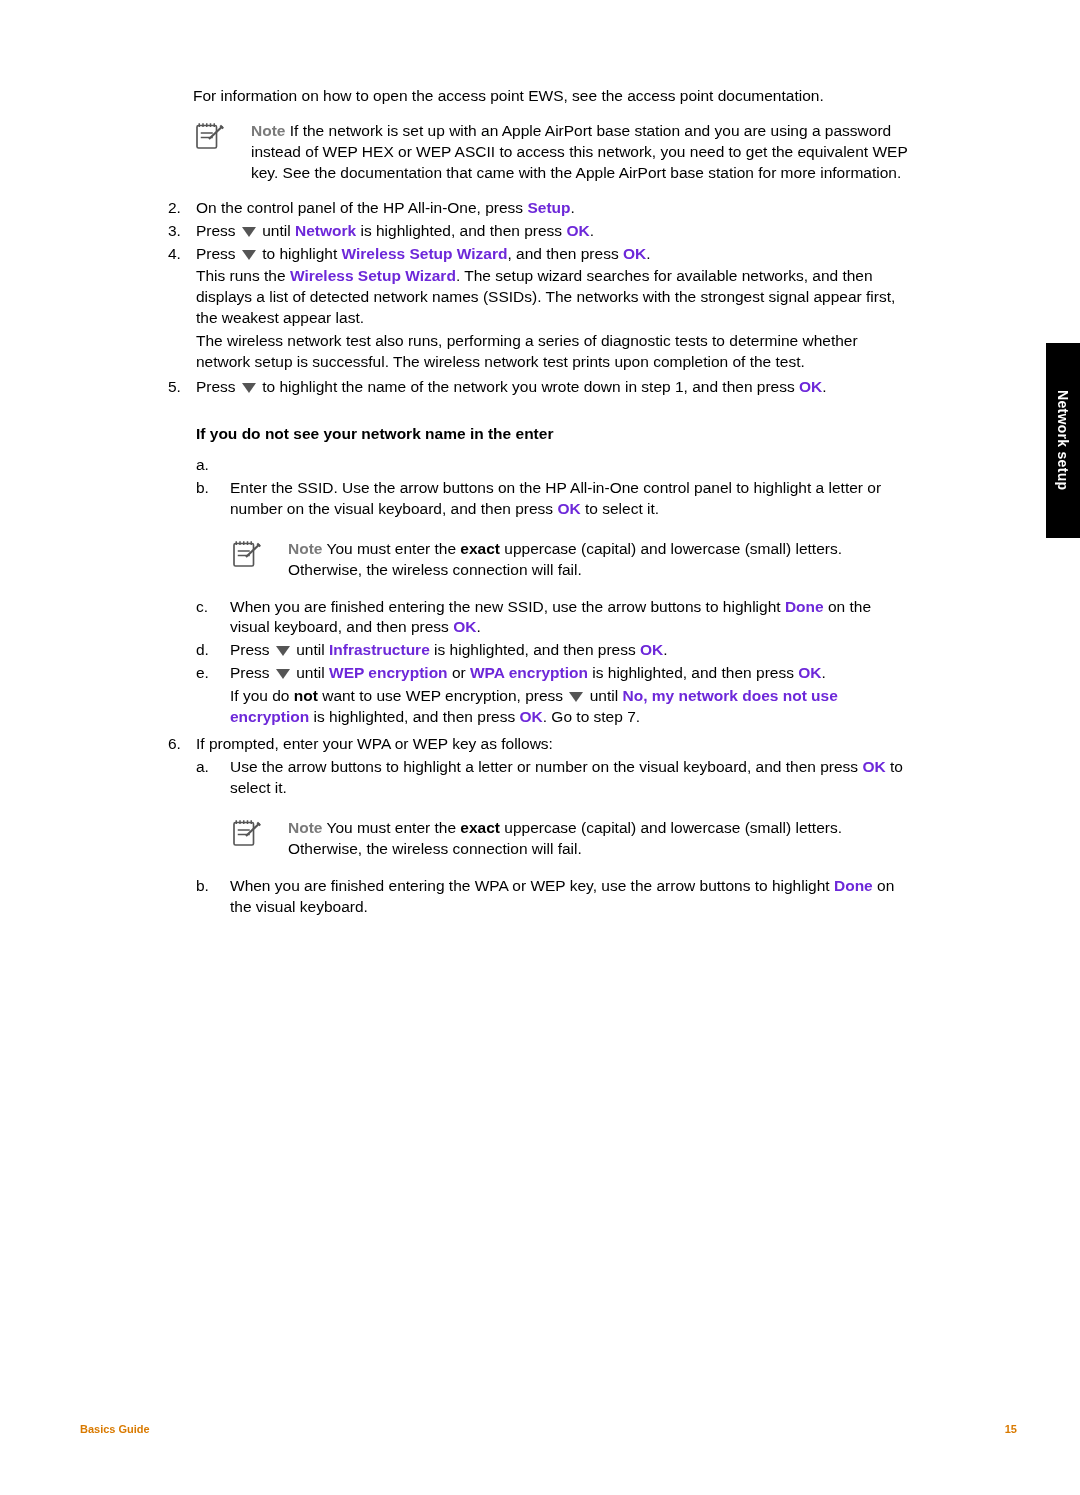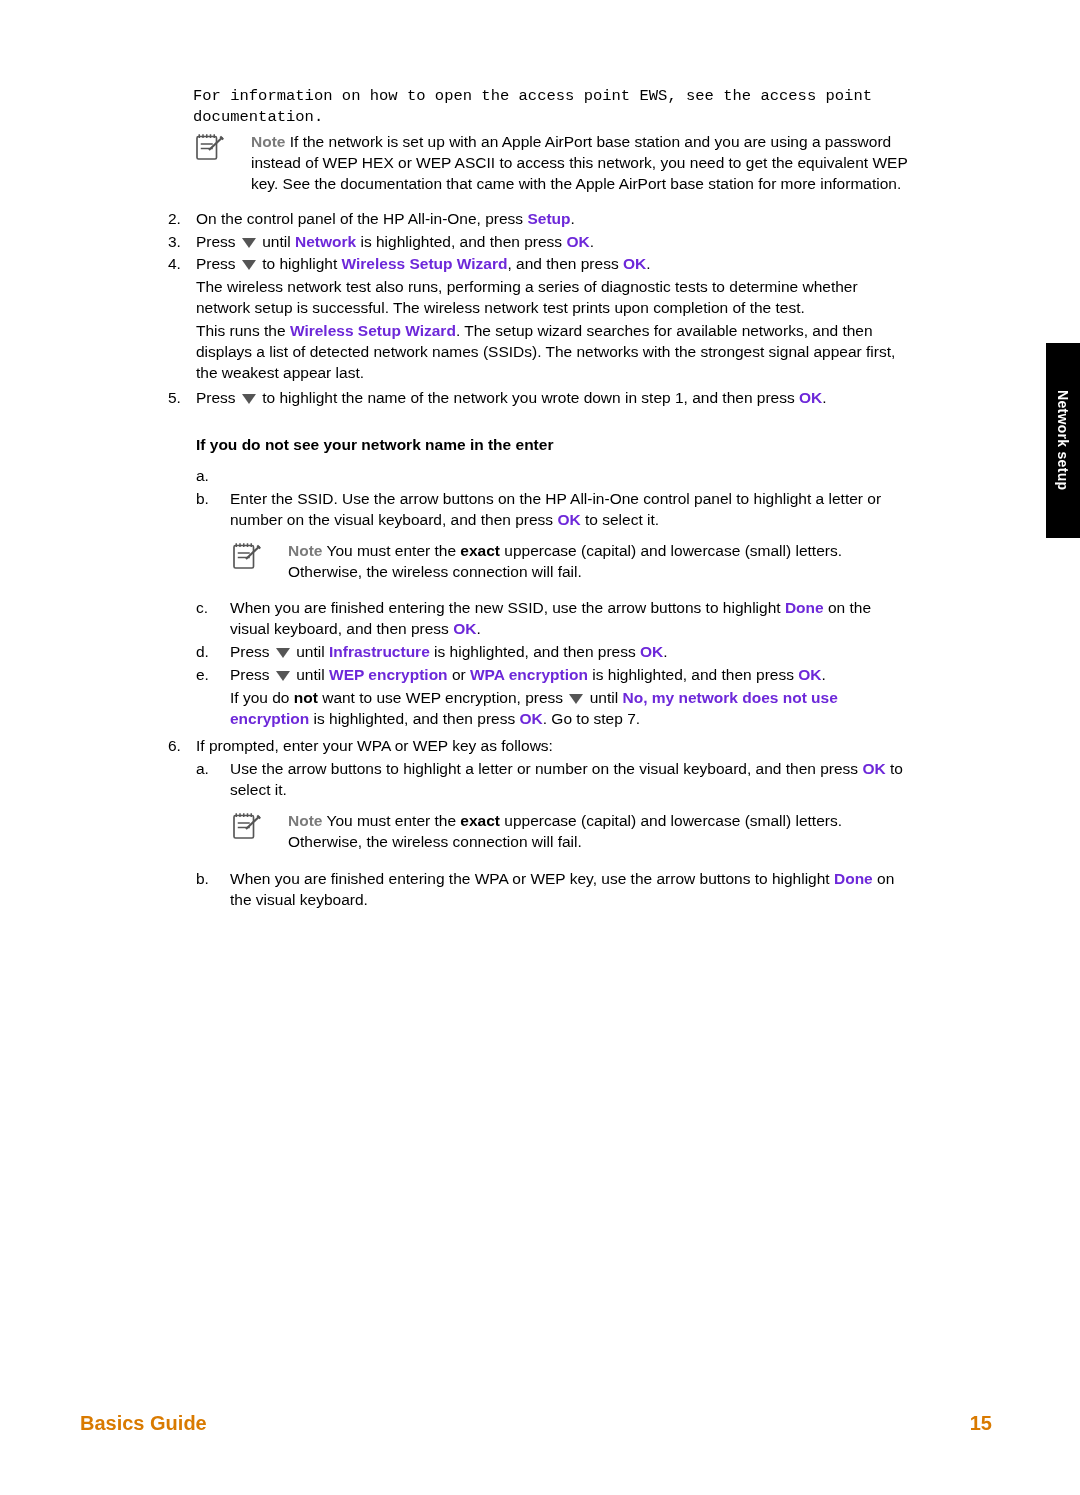--- a/index.html
+++ b/index.html
@@ -34,39 +34,39 @@
     justify-content: center;
   }
   .side-tab span {
     writing-mode: vertical-rl;
     letter-spacing: 0.3px;
   }
   .footer {
     position: absolute;
     bottom: 58px;
     left: 80px;
-    right: 88px;
+    right: 63px;
     display: flex;
     justify-content: space-between;
     font-weight: bold;
-    font-size: 20px;
+    font-size: 11px;
     color: #D97A00;
   }
   .orange { color: #6d28d9; font-weight: bold; }
   .bold { font-weight: bold; }
 
-  .intro { margin-left: 25px; margin-bottom: 4px; font-family: Liberation Mono, monospace; }
+  .intro { margin-left: 25px; margin-bottom: 14px; }
 
   .notebox {
     display: flex;
     gap: 26px;
     margin-bottom: 14px;
     margin-left: 25px;
   }
-  .notebox.inner { margin-left: 0; margin-top: 10px; justify-content: flex-end; }
+  .notebox.inner { margin-left: 0; margin-top: 19px; justify-content: flex-end; }
   .note-icon {
     width: 32px;
     height: 30px;
     flex: 0 0 32px;
   }
   .note-icon svg { width: 32px; height: 30px; }
   .note-text { flex: 1; color: #000; }
   .note-label { color: #7a7a7a; font-weight: bold; }
 
   .ol-main { list-style: none; padding: 0; margin: 0; }
@@ -135,22 +135,22 @@
       <div class="num">3.</div>
       <div class="body">
         <span>Press </span><span class="arrow-down"></span><span> until </span><span class="orange">Network</span><span> is highlighted, and then press </span><span class="orange">OK</span><span>.</span>
       </div>
     </li>
 
     <li>
       <div class="num">4.</div>
       <div class="body">
         <p><span>Press </span><span class="arrow-down"></span><span> to highlight </span><span class="orange">Wireless Setup Wizard</span><span>, and then press </span><span class="orange">OK</span><span>.</span></p>
+        <p><span>This runs the </span><span class="orange">Wireless Setup Wizard</span><span>. The setup wizard searches for available networks, and then displays a list of detected network names (SSIDs). The networks with the strongest signal appear first, the weakest appear last.</span></p>
         <p>The wireless network test also runs, performing a series of diagnostic tests to determine whether network setup is successful. The wireless network test prints upon completion of the test.</p>
-        <p><span>This runs the </span><span class="orange">Wireless Setup Wizard</span><span>. The setup wizard searches for available networks, and then displays a list of detected network names (SSIDs). The networks with the strongest signal appear first, the weakest appear last.</span></p>
       </div>
     </li>
 
     <li>
       <div class="num">5.</div>
       <div class="body">
         <p><span>Press </span><span class="arrow-down"></span><span> to highlight the name of the network you wrote down in step 1, and then press </span><span class="orange">OK</span><span>.</span></p>
 
         <div class="sub-section">
           <p class="sub-title">If you do not see your network name in the enter</p>

